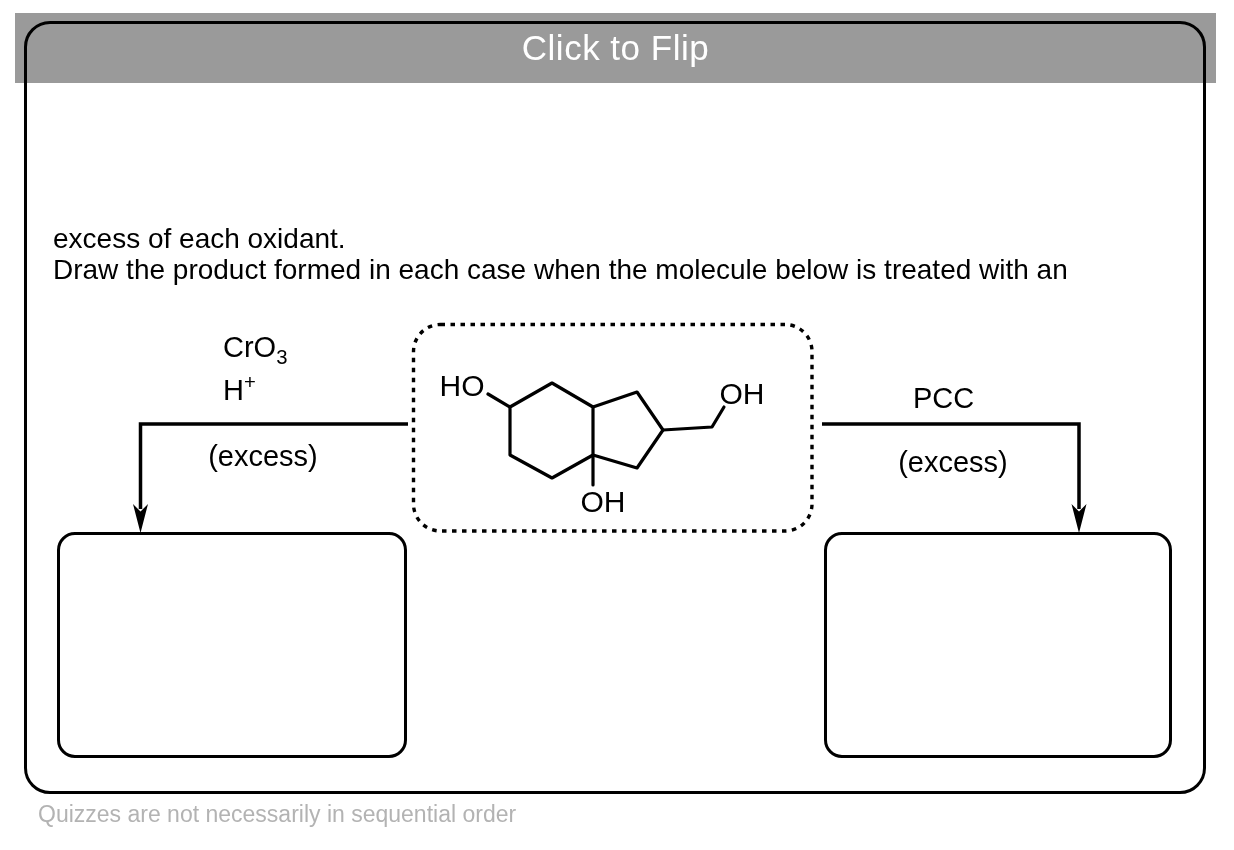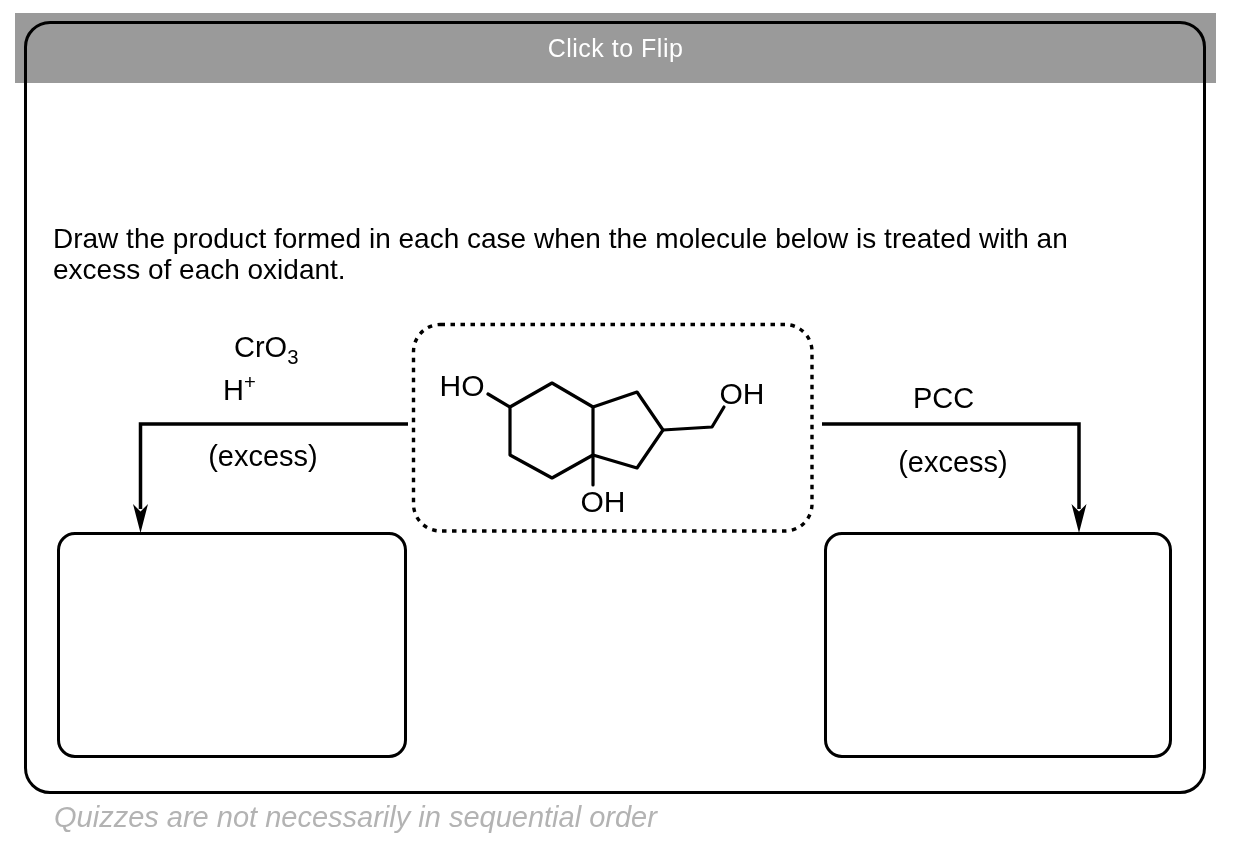--- a/index.html
+++ b/index.html
@@ -7,76 +7,76 @@
     position:relative;width:1234px;height:850px;overflow:hidden;
     font-family:"Liberation Sans","DejaVu Sans",sans-serif;background:#ffffff;
   }
   
   .flip-banner{
     position:absolute;left:15px;top:13px;width:1201px;height:70px;
     background:#9a9a9a;z-index:1;
     display:flex;align-items:center;justify-content:center;
   }
   .flip-title{
-    color:#ffffff;font-size:25px;letter-spacing:0.5px;font-weight:500;
+    color:#ffffff;font-size:35px;letter-spacing:0.5px;font-weight:500;
   }
   
   .card{
     position:absolute;left:24px;top:21px;width:1182px;height:773px;
     border:3.5px solid #000;border-radius:26px;box-sizing:border-box;
     background:transparent;z-index:2;
   }
   .question{
     position:absolute;left:53px;top:224px;width:1120px;
     font-size:28px;line-height:30.5px;color:#000;z-index:4;
   }
   .rxn-label{
     position:absolute;font-size:29px;color:#000;z-index:4;white-space:nowrap;
   }
   .rxn-label sub{font-size:70%;}
   .rxn-label sup{font-size:70%;}
-  .lbl-cro3{left:223px;top:331px;margin-left:11px;}
+  .lbl-cro3{left:223px;top:331px;}
   .lbl-hplus{left:223px;top:371px;}
   .lbl-excess-left{left:201px;top:440px;width:124px;text-align:center;}
   .lbl-pcc{left:913px;top:382px;}
   .lbl-excess-right{left:893px;top:446px;width:120px;text-align:center;}
   .overlay{position:absolute;left:0;top:0;z-index:3;pointer-events:none;}
   .atom-label{
     font-family:"Liberation Sans","DejaVu Sans",sans-serif;
     font-size:30px;fill:#000;
   }
   .answer-box{
     position:absolute;border:3.5px solid #000;border-radius:18px;
     box-sizing:border-box;background:#ffffff;z-index:2;
   }
   .answer-box-left{left:57px;top:532px;width:350px;height:226px;}
   .answer-box-right{left:824px;top:532px;width:348px;height:226px;}
   .footer-note{
-    position:absolute;left:38px;top:801px;font-size:29px;font-style:italic;
-    color:#b3b3b3;z-index:1;margin-left:16px;
+    position:absolute;left:38px;top:801px;font-size:23px;
+    color:#b3b3b3;z-index:1;
   }
   .footer-quiz-id{
     position:absolute;right:47px;top:801px;font-size:29px;
     color:#b3b3b3;z-index:1;
   }
 </style>
 </head>
 <body>
 
 <div class="screen">
 
   <div class="flip-banner">
     <div class="flip-title">Click to Flip</div>
   </div>
 
   <div class="card"></div>
 
   <div class="question">
+    <div>excess of each oxidant.</div>
     <div>Draw the product formed in each case when the molecule below is treated with an</div>
-    <div>excess of each oxidant.</div>
   </div>
 
   <div class="rxn-label lbl-cro3"><span>CrO</span><sub>3</sub></div>
   <div class="rxn-label lbl-hplus"><span>H</span><sup>+</sup></div>
   <div class="rxn-label lbl-excess-left">(excess)</div>
 
   <div class="rxn-label lbl-pcc">PCC</div>
   <div class="rxn-label lbl-excess-right">(excess)</div>
 
   <div class="answer-box answer-box-left"></div>

